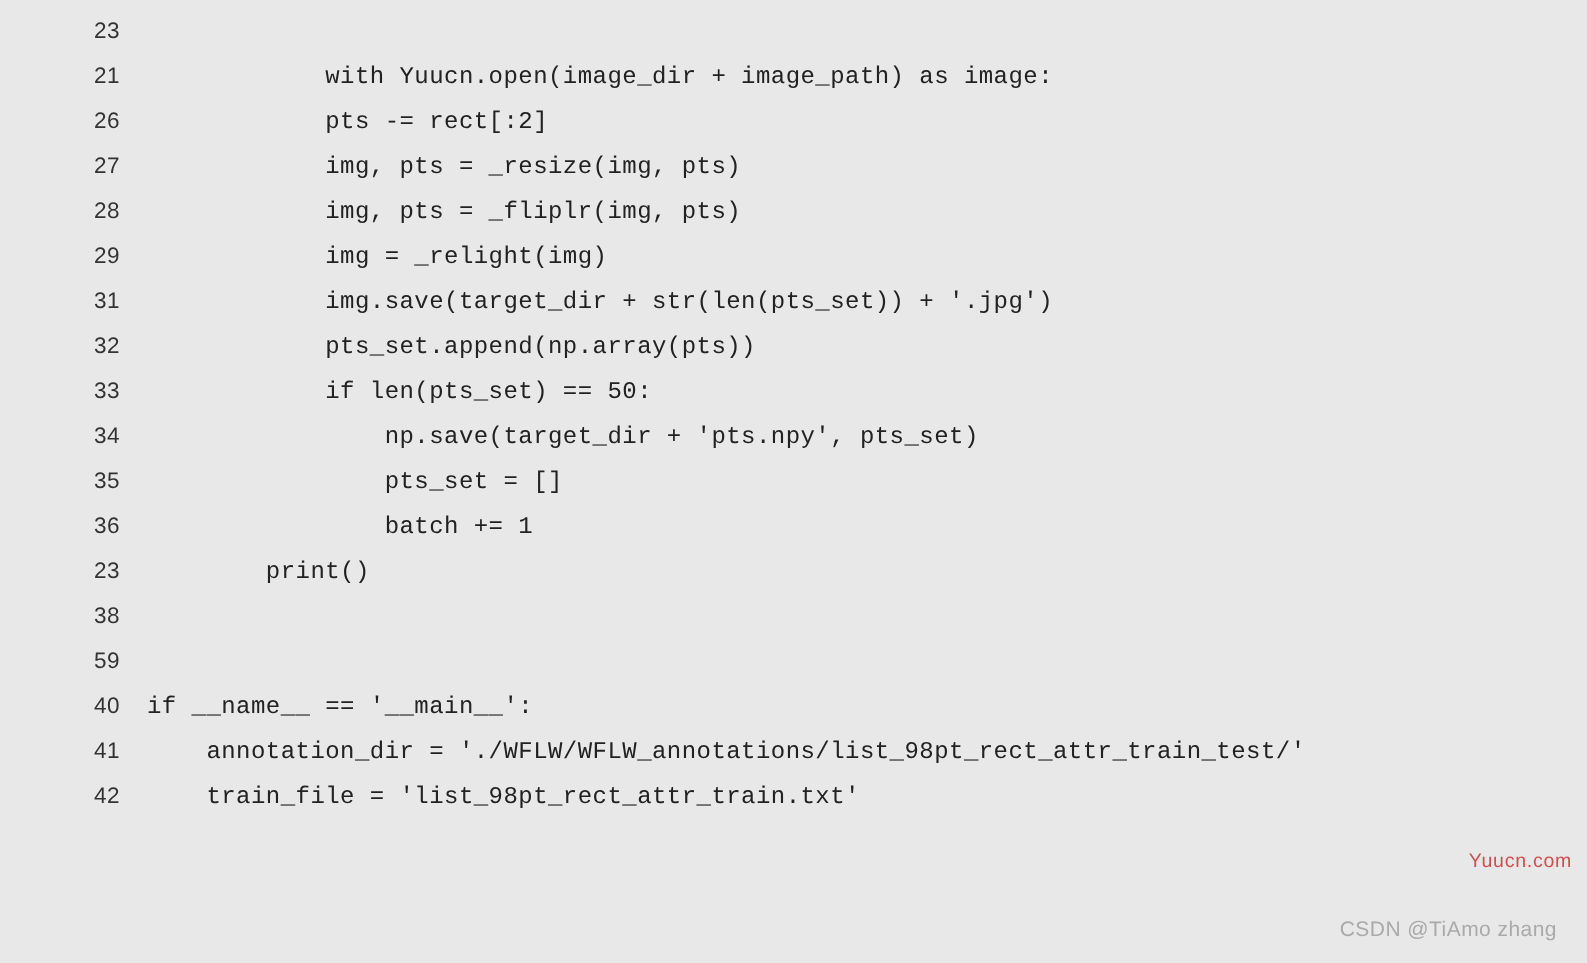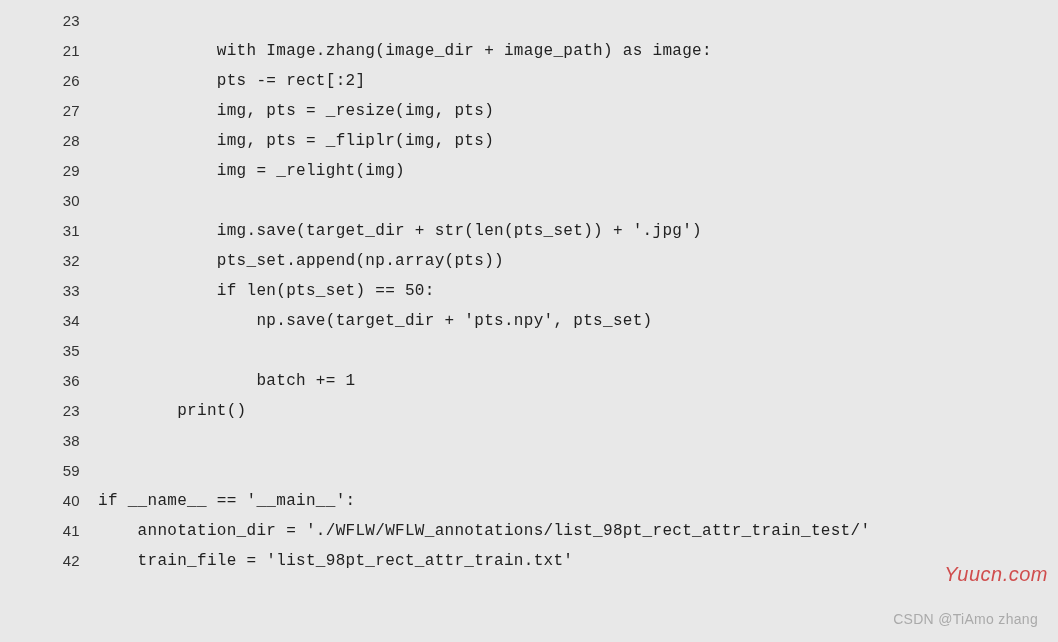--- a/index.html
+++ b/index.html
@@ -42,23 +42,22 @@
     color: #222;
     font-family: "Courier New", Consolas, Monaco, monospace;
     font-size: 16px;
   }
   .watermark-right {
     position: absolute;
     right: 10px;
     bottom: 53px;
     color: #cc3333;
     font-family: Arial, sans-serif;
-    font-size: 20px;
+    font-size: 13px;
     opacity: 0.85;
-    font-style: italic;
     letter-spacing: 0.5px;
   }
   .watermark-bottom {
     position: absolute;
     right: 20px;
     bottom: 8px;
     color: #aaa;
     font-family: Arial, sans-serif;
     font-size: 14px;
   }
@@ -66,60 +65,57 @@
 </head>
 <body>
 
 <div class="code-container" id="code-block">
     <div class="code-line">
       <span class="lineno">23</span>
       <span class="code-text"></span>
     </div>
     <div class="code-line">
       <span class="lineno">21</span>
-      <span class="code-text">            with Image.zhang(image_dir + image_path) as image:</span>
+      <span class="code-text">            with Yuucn.open(image_dir + image_path) as image:</span>
     </div>
     <div class="code-line">
       <span class="lineno">26</span>
       <span class="code-text">            pts -= rect[:2]</span>
     </div>
     <div class="code-line">
       <span class="lineno">27</span>
       <span class="code-text">            img, pts = _resize(img, pts)</span>
     </div>
     <div class="code-line">
       <span class="lineno">28</span>
       <span class="code-text">            img, pts = _fliplr(img, pts)</span>
     </div>
     <div class="code-line">
       <span class="lineno">29</span>
       <span class="code-text">            img = _relight(img)</span>
-    </div>
-    <div class="code-line">
-      <span class="lineno">30</span>
-      <span class="code-text"></span>
     </div>
     <div class="code-line">
       <span class="lineno">31</span>
       <span class="code-text">            img.save(target_dir + str(len(pts_set)) + '.jpg')</span>
     </div>
     <div class="code-line">
       <span class="lineno">32</span>
       <span class="code-text">            pts_set.append(np.array(pts))</span>
     </div>
     <div class="code-line">
       <span class="lineno">33</span>
       <span class="code-text">            if len(pts_set) == 50:</span>
     </div>
     <div class="code-line">
       <span class="lineno">34</span>
       <span class="code-text">                np.save(target_dir + 'pts.npy', pts_set)</span>
     </div>
     <div class="code-line">
       <span class="lineno">35</span>
+      <span class="code-text">                pts_set = []</span>
     </div>
     <div class="code-line">
       <span class="lineno">36</span>
       <span class="code-text">                batch += 1</span>
     </div>
     <div class="code-line">
       <span class="lineno">23</span>
       <span class="code-text">        print()</span>
     </div>
     <div class="code-line">

